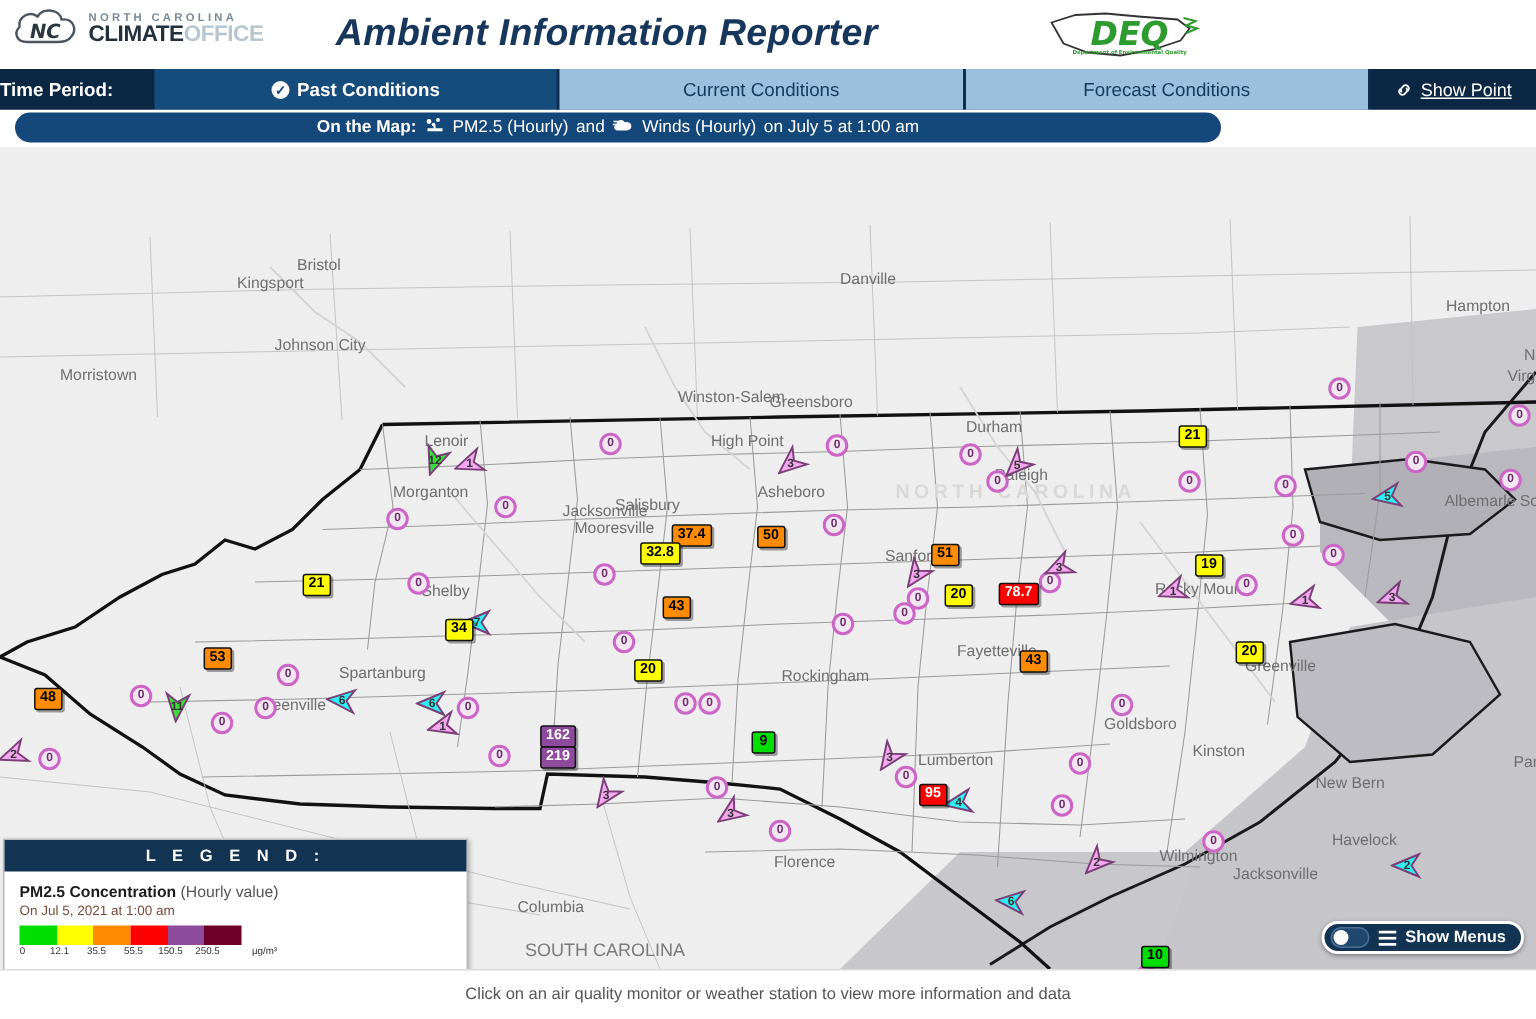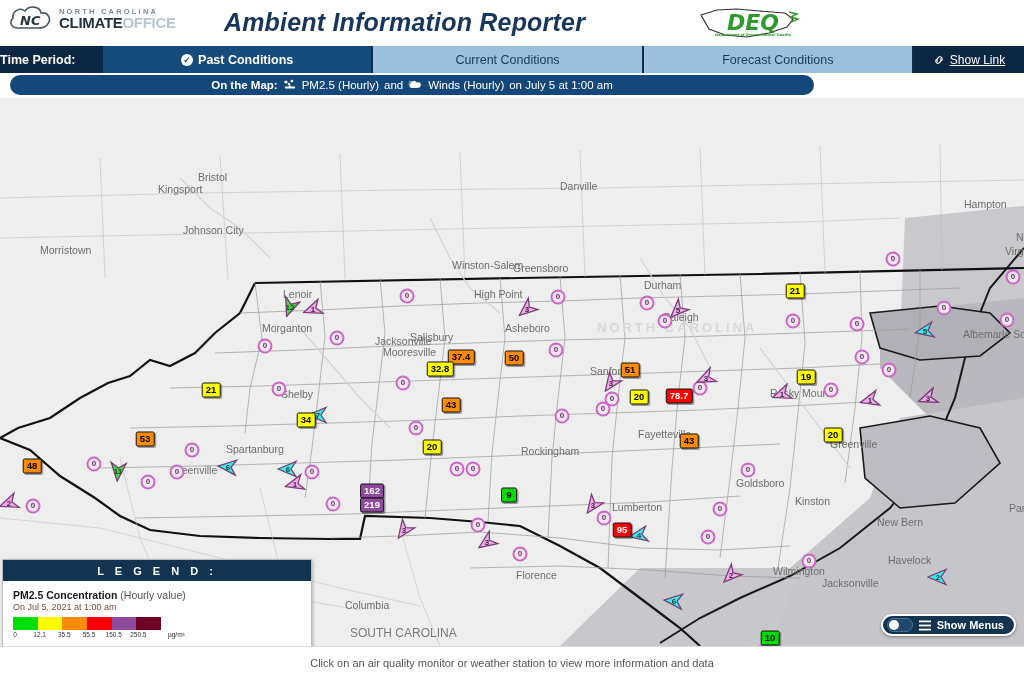--- a/index.html
+++ b/index.html
@@ -210,21 +210,21 @@
     </div>
     <div class="tab inactive">
       <span>Forecast Conditions</span>
     </div>
 
     <div class="showlink">
       <svg width="12" height="12" viewBox="0 0 16 16">
         <path d="M6 10 a3 3 0 0 1 0-4 l2-2 a3 3 0 0 1 4 4 l-1 1" fill="none" stroke="#fff" stroke-width="1.6"></path>
         <path d="M10 6 a3 3 0 0 1 0 4 l-2 2 a3 3 0 0 1-4-4 l1-1" fill="none" stroke="#fff" stroke-width="1.6"></path>
       </svg>
-      <span class="lbl">Show Link</span>
+      <span class="lbl">Show Point</span>
     </div>
   </div>
 
   <div class="subbar">
     <b>On the Map:</b>
     <span class="ic">
       <svg width="14" height="11" viewBox="0 0 14 11">
         <circle cx="3" cy="3" r="1.6" fill="#fff"></circle>
           <circle cx="9" cy="2" r="1.3" fill="#fff"></circle>
         <circle cx="6" cy="5" r="1.2" fill="#fff"></circle>

